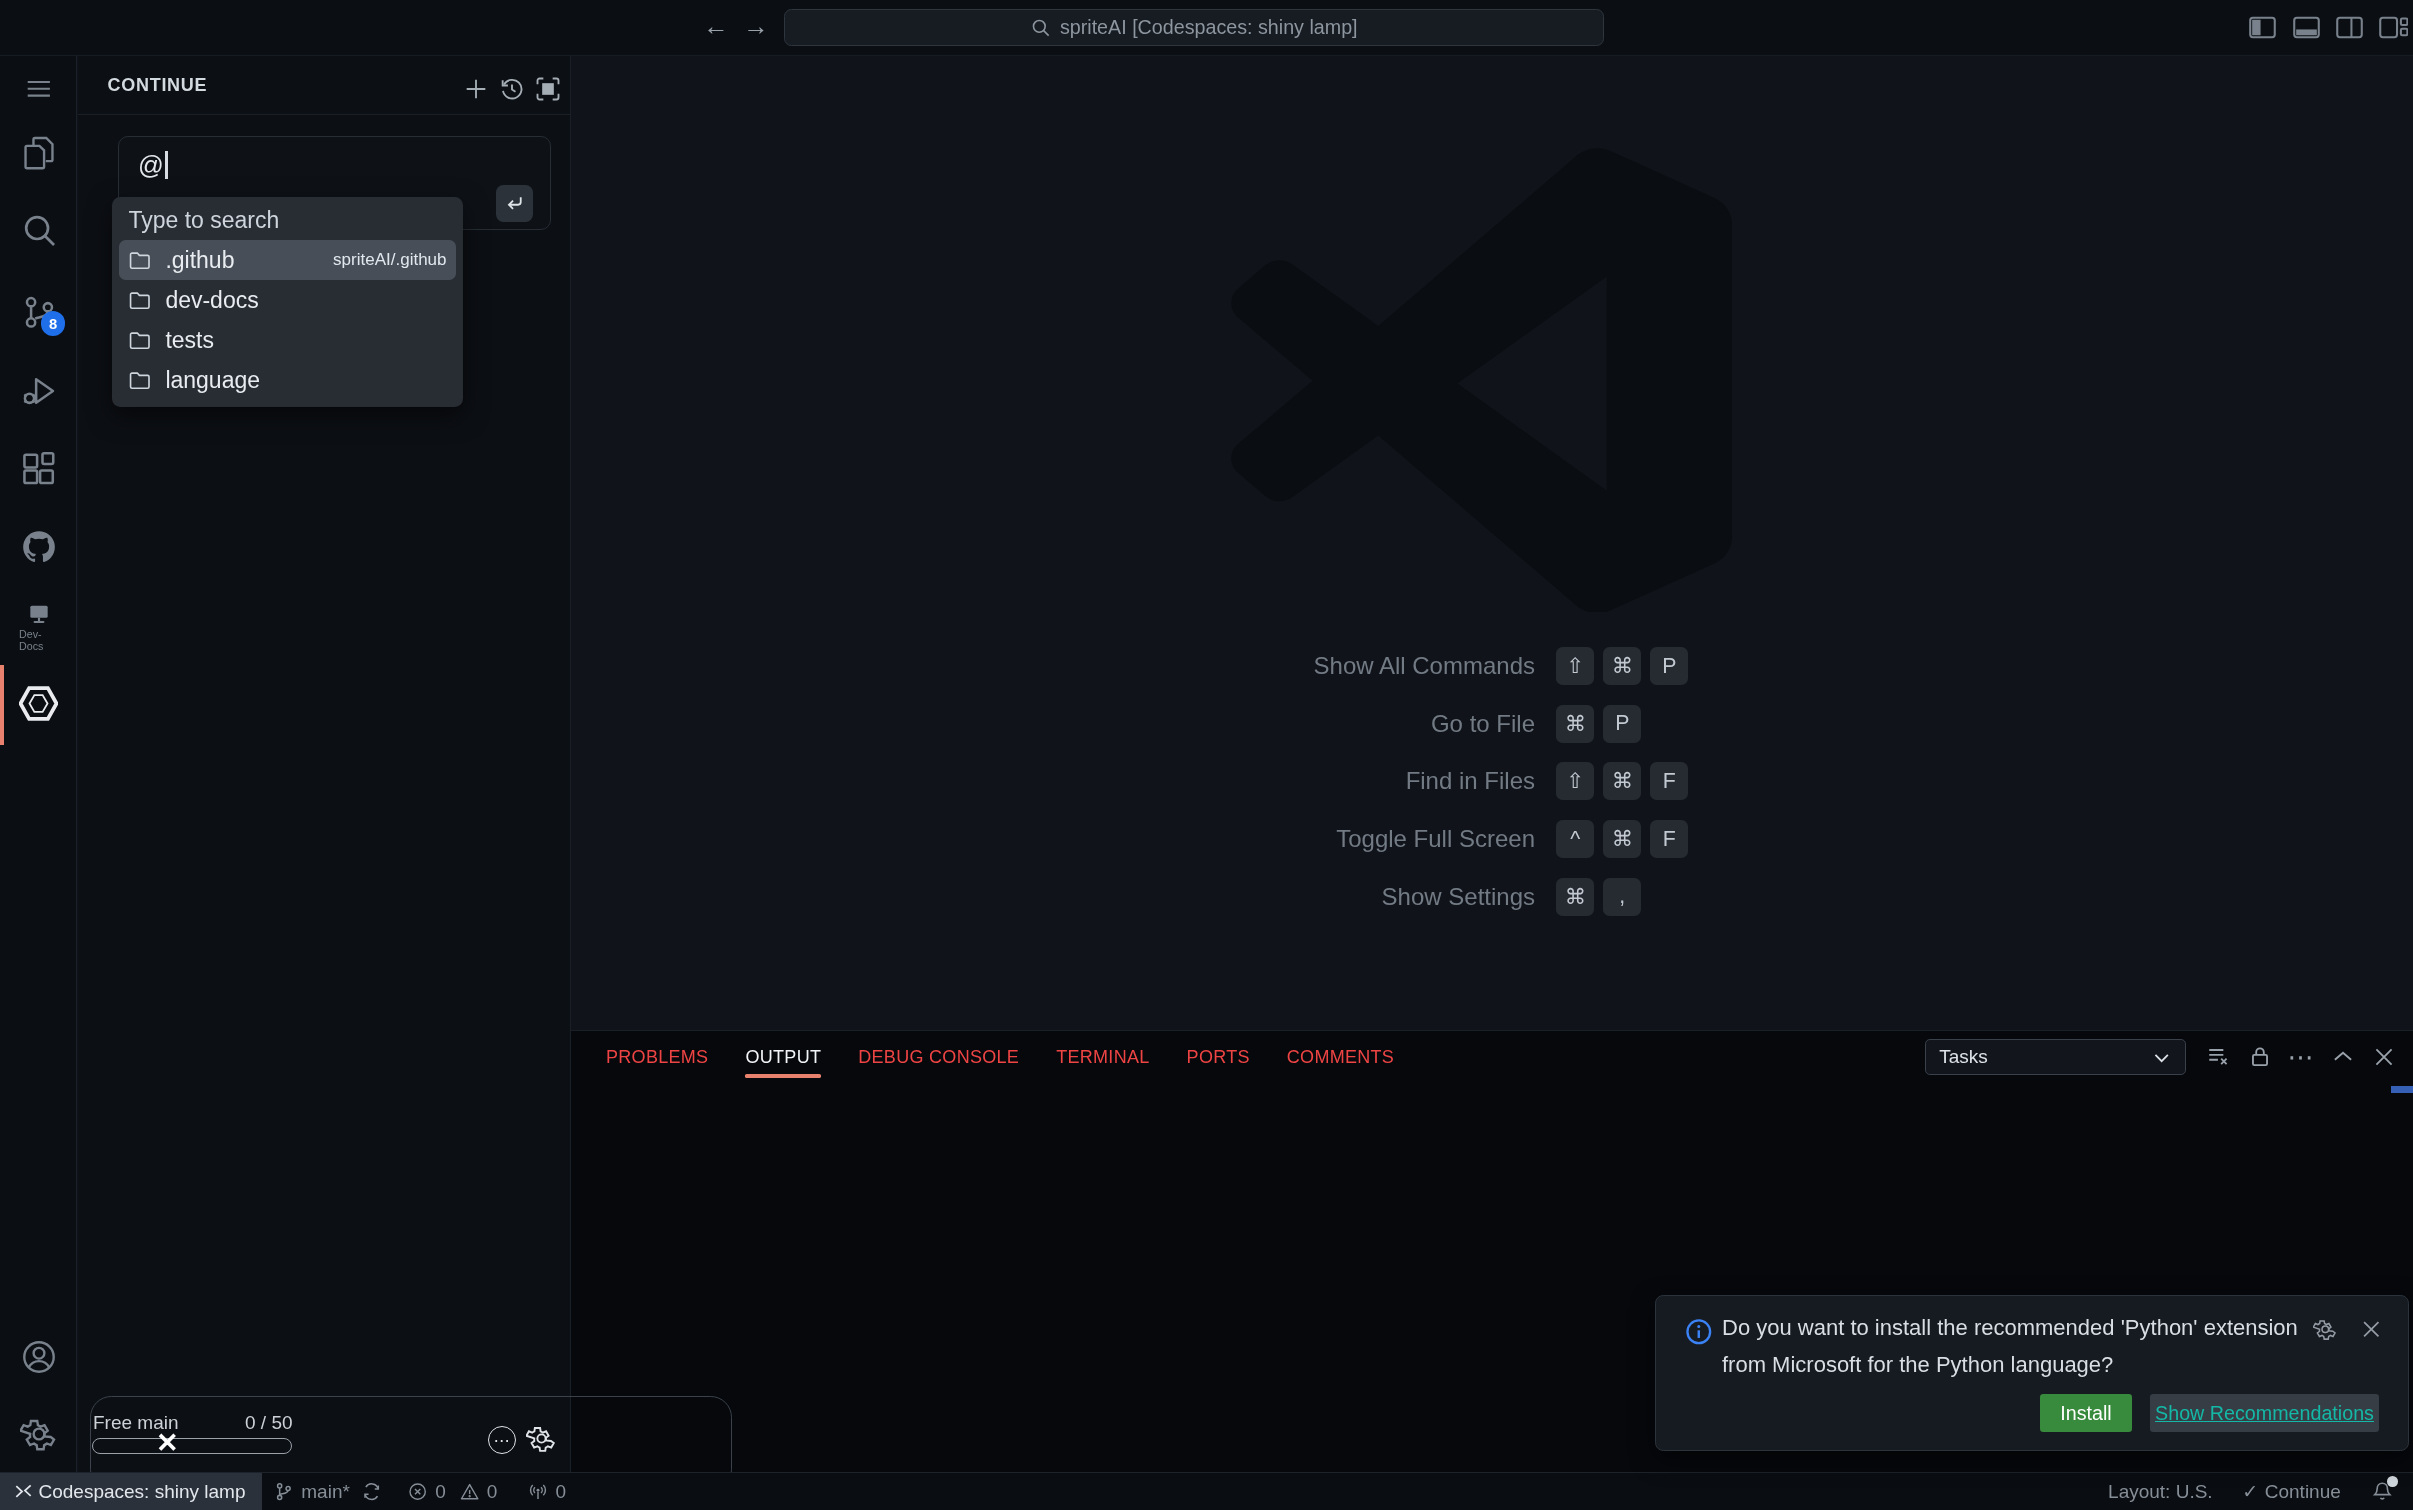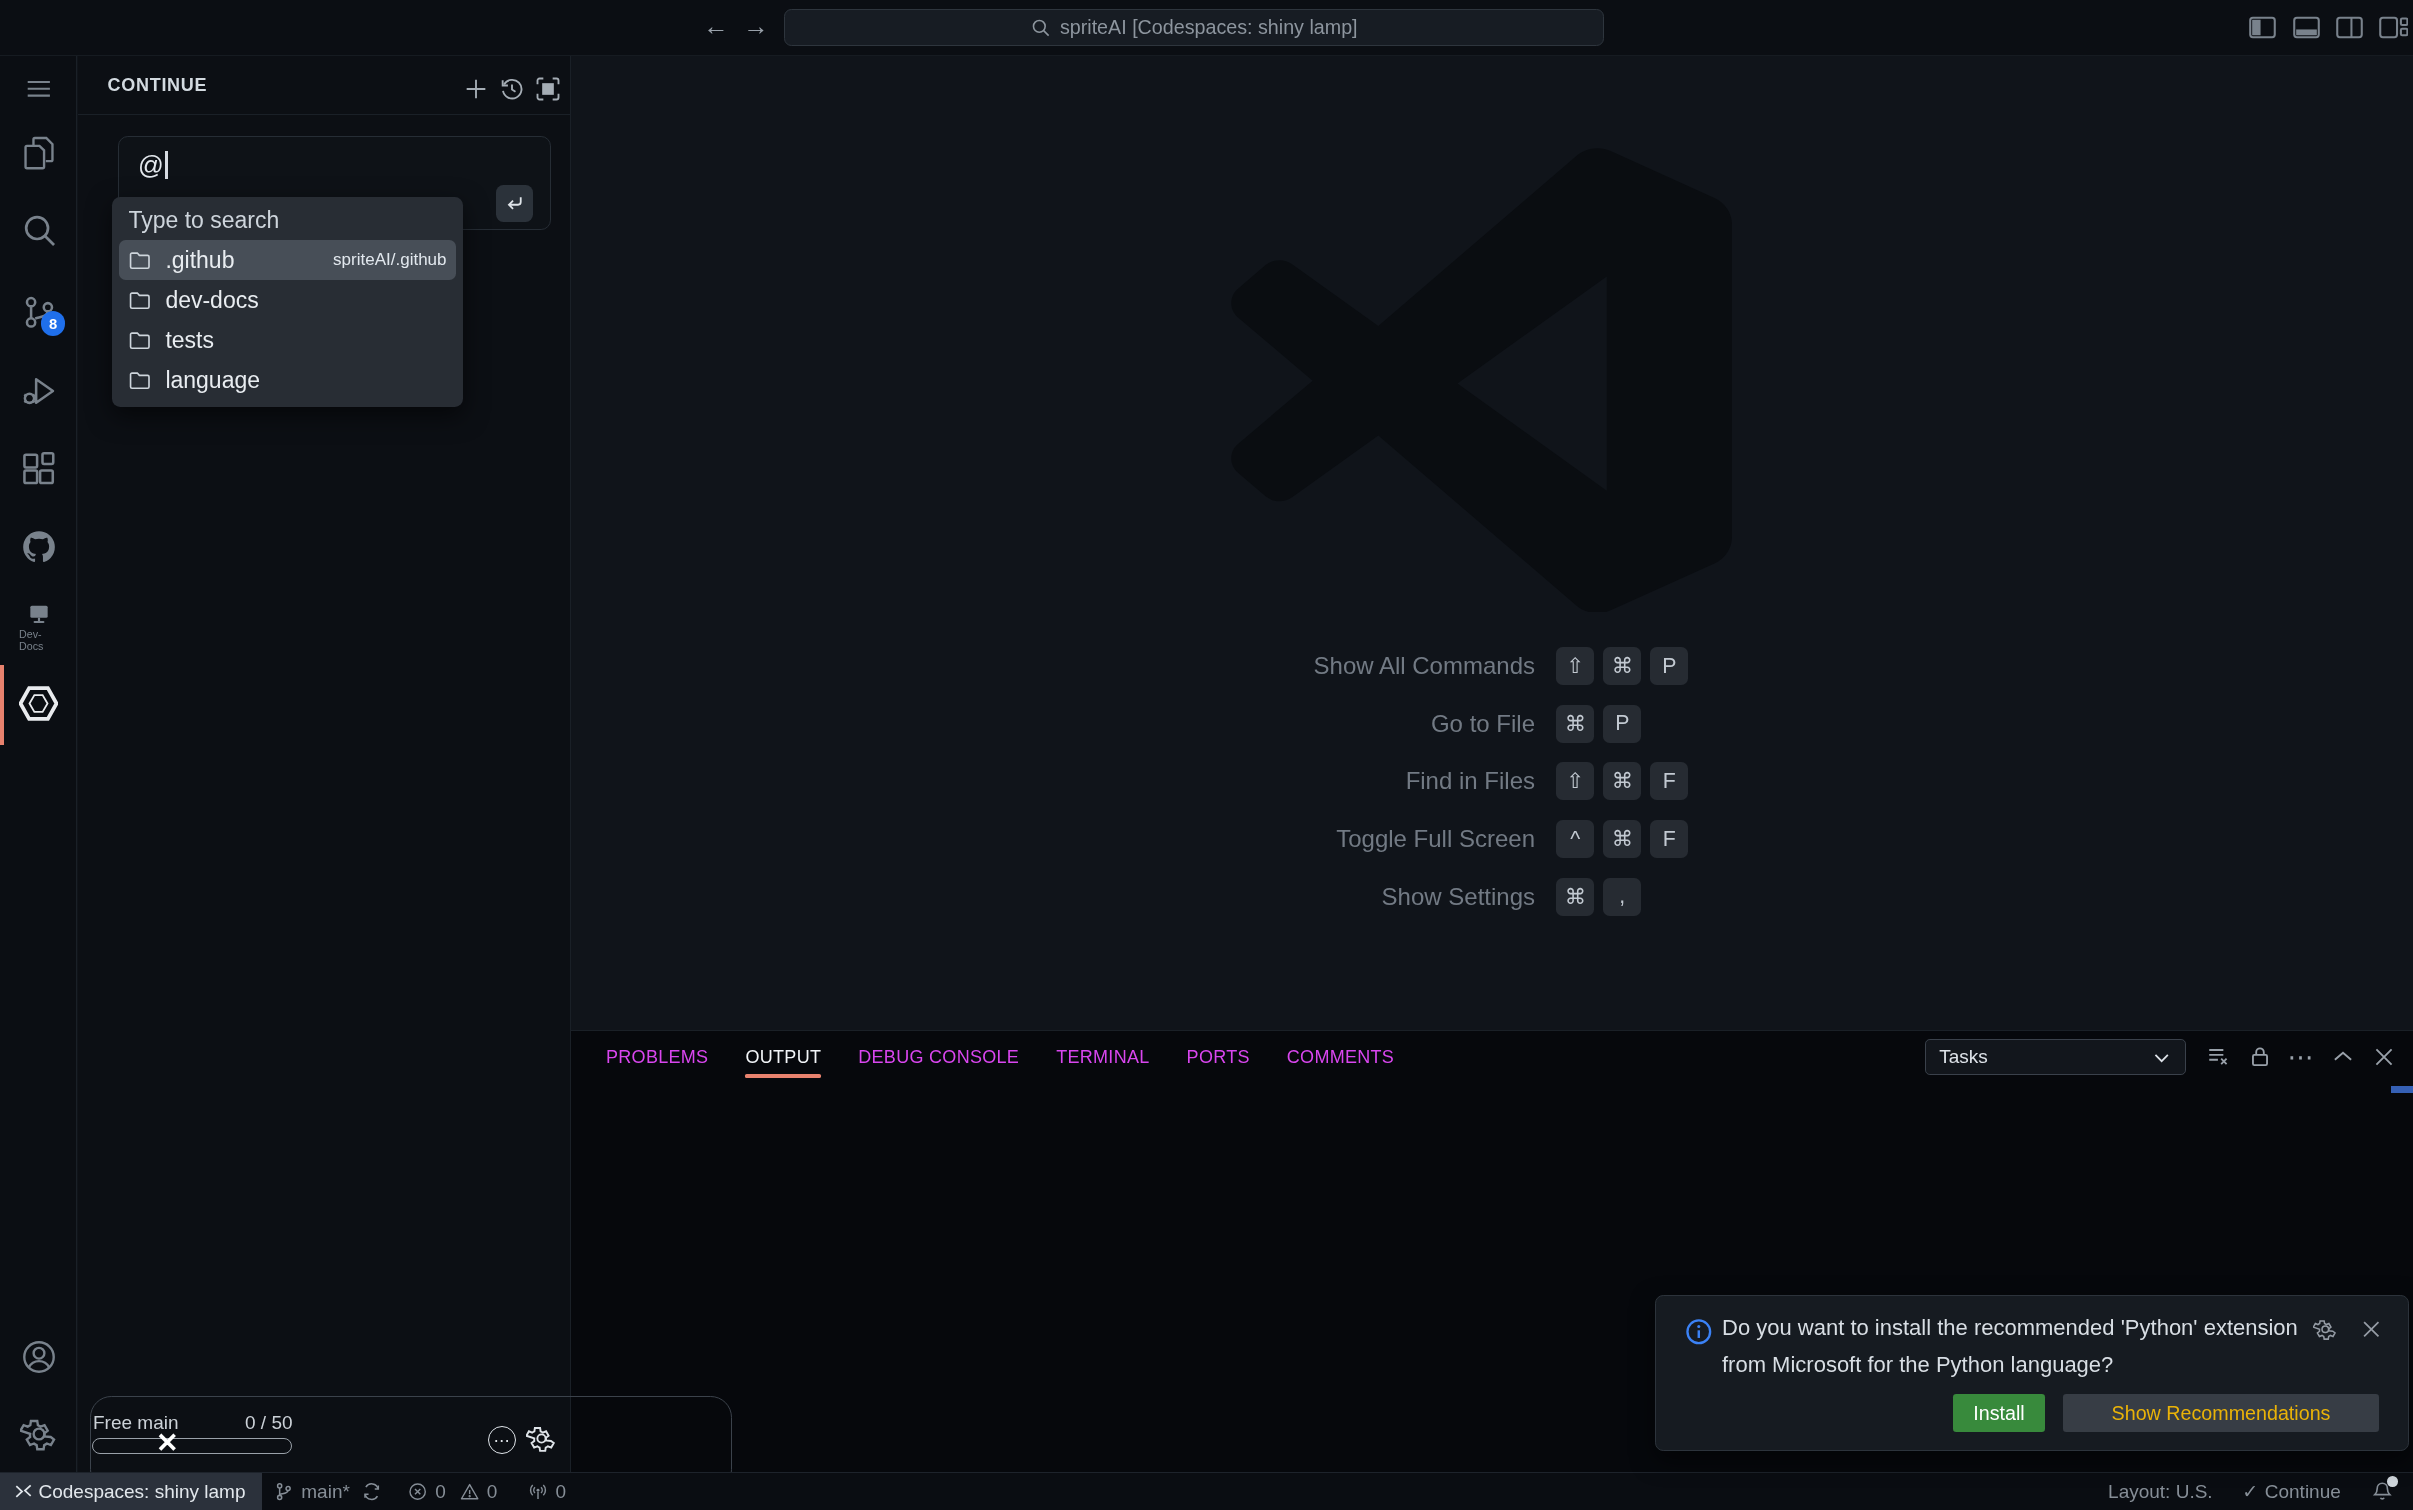--- a/index.html
+++ b/index.html
@@ -62,37 +62,37 @@
   .watermark { position:absolute; left:660px; top:84px; }
   .shortcuts { position:absolute; left:250px; top:591px; width:903px; }
   .sc-row { display:grid; grid-template-columns:714px auto; column-gap:21.3px; align-items:center; height:38px; margin-bottom:19.7px; }
   .sc-label { text-align:right; font-size:24px; color:#727a84; }
   .sc-keys { display:flex; gap:9px; }
   .keycap { min-width:38px; height:38px; padding:0 8.2px; display:inline-flex; align-items:center; justify-content:center; background:#262b32; border-radius:6.6px; color:#c2c9d1; font-size:21.3px; }
 
   
   .panel { position:absolute; top:1030px; left:571px; right:0; height:442px; background:#06080c; border-top:0.8px solid #1a2027; }
   .panel-tabs { position:absolute; left:35px; top:0; height:53px; display:flex; gap:37px; align-items:center; }
-  .ptab { font-size:18px; letter-spacing:0.3px; color:#d946ef; position:relative; padding:11.5px 0; }
+  .ptab { font-size:18px; letter-spacing:0.3px; color:#ef4444; position:relative; padding:11.5px 0; }
   .ptab.active { color:#f2f5f8; }
   .ptab.active::after { content:""; position:absolute; left:0; right:0; bottom:1.6px; height:4.1px; border-radius:1.6px; background:#e8826e; }
   .panel-controls { position:absolute; right:16.4px; top:8.2px; display:flex; align-items:center; gap:14.8px; color:#99a1aa; }
   .tasks-select { width:261px; height:36px; border:0.8px solid #3a414b; border-radius:4.9px; background:#12161c; display:flex; align-items:center; padding:0 13px; font-size:19px; color:#dde2e8; margin-right:4.9px; }
   .tasks-select .chev { margin-left:auto; }
   .blue-nub { position:absolute; right:0; top:55px; width:22px; height:7.4px; background:#3560b5; }
 
   
   .toast { position:absolute; left:1655px; top:1295px; width:754px; height:156px; background:#161b21; border:0.8px solid #2c333b; border-radius:8.2px; box-shadow:0 8.2px 23px rgba(0,0,0,.5); z-index:20; }
   .toast-info { position:absolute; left:28px; top:21.3px; }
   .toast-msg { position:absolute; left:66px; top:13px; font-size:22px; line-height:37px; color:#d8dee4; }
   .toast-icons { position:absolute; right:24.6px; top:21.3px; display:flex; gap:21.3px; color:#959ca5; }
   .toast-btns { position:absolute; right:29px; bottom:18px; display:flex; gap:18px; }
   .btn { height:38px; display:flex; align-items:center; justify-content:center; font-size:19.7px; border-radius:3.3px; }
   .btn-install { width:92px; background:#388a3c; color:#ffffff; }
-  .btn-showrec { width:316px; background:#373d45; color:#eab308; }
+  .btn-showrec { width:229px; background:#373d45; color:#14b8a6;text-decoration:underline; }
 
   
   .statusbar { position:absolute; bottom:0; left:0; right:0; height:38px; background:#0a0d12; border-top:0.8px solid #1d232b; display:flex; align-items:center; font-size:19px; color:#868e97; z-index:8; }
   .sb-chip { height:100%; background:#2b313b; display:flex; align-items:center; gap:4px; padding:0 16.4px 0 11.5px; color:#e2e7ec; }
   .sb-group { display:flex; align-items:center; gap:6.6px; }
   .sb-right { margin-left:auto; display:flex; align-items:center; gap:29.6px; padding-right:18px; }
   .bell-wrap { position:relative; }
   .bell-dot { position:absolute; right:-2.5px; top:-3.3px; width:10.7px; height:10.7px; border-radius:50%; background:#cfd6dc; }
 </style>
 </head>

